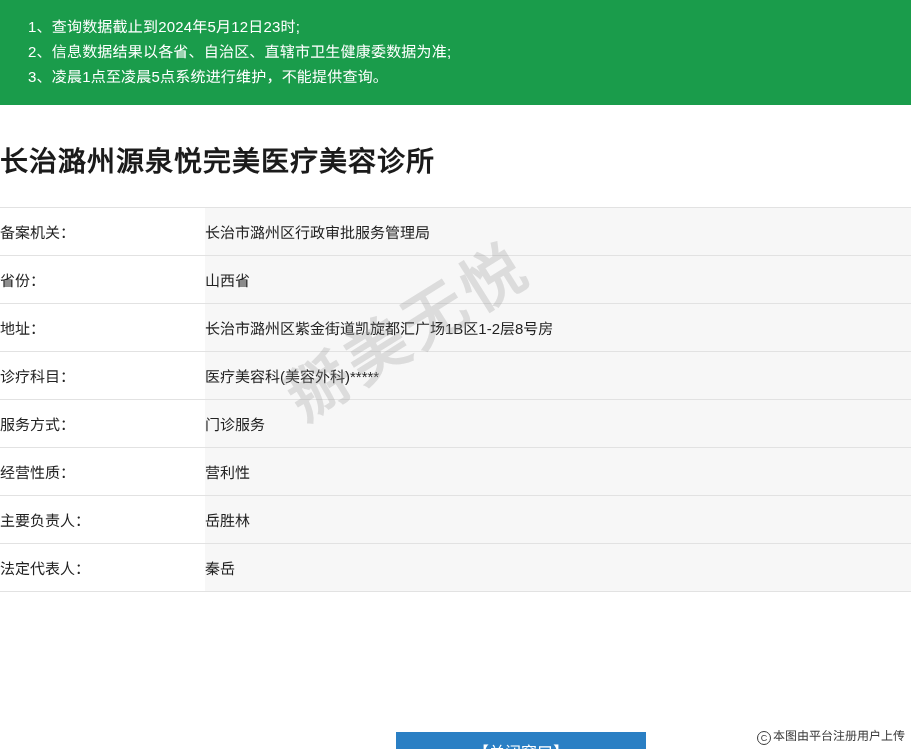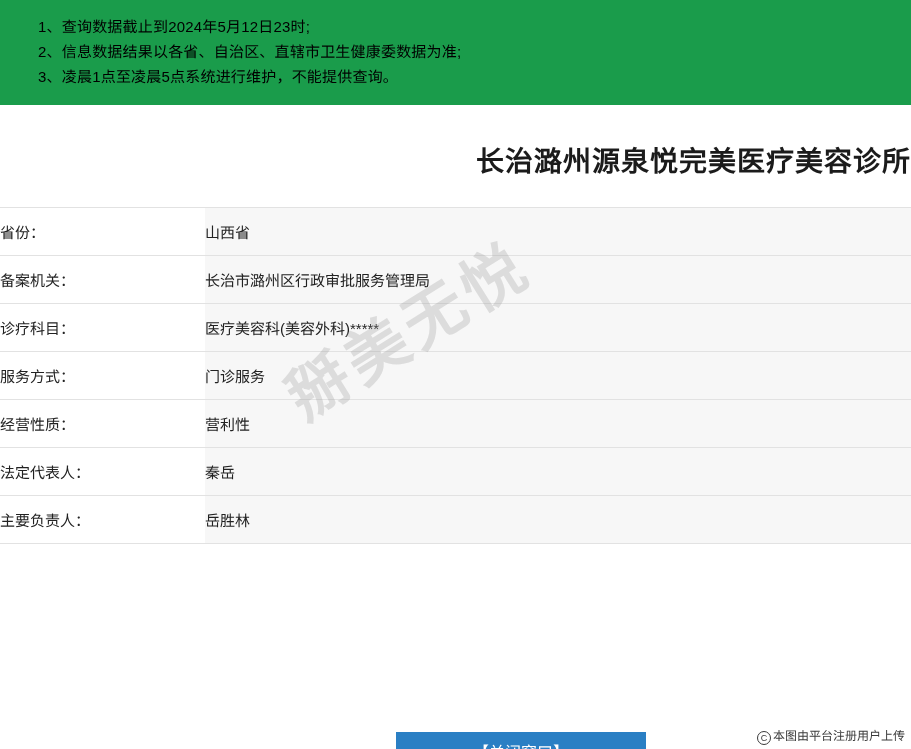--- a/index.html
+++ b/index.html
@@ -11,36 +11,36 @@
     height: 749px;
     background: #ffffff;
     font-family: "Liberation Sans", "DejaVu Sans", sans-serif;
     overflow: hidden;
     position: relative;
   }
 
   
   .notice {
     background: #1a9c4b;
-    color: #000000;
-    padding: 14px 18px 16px 38px;
+    color: #ffffff;
+    padding: 14px 18px 16px 28px;
     box-sizing: border-box;
     width: 911px;
   }
   .notice-line {
     font-size: 15px;
     line-height: 25px;
     letter-spacing: 0.2px;
     white-space: nowrap;
   }
 
   
   .title-wrap {
     padding: 34px 0 28px 0;
-    text-align: right;
+    text-align: left;
   }
   .title {
     font-size: 28px;
     font-weight: bold;
     color: #1b1b1b;
     letter-spacing: 1px;
   }
 
   
   .table {
@@ -143,46 +143,50 @@
   <div class="notice-line">3、凌晨1点至凌晨5点系统进行维护，不能提供查询。</div>
 </div>
 
 <div class="title-wrap">
   <div class="title">长治潞州源泉悦完美医疗美容诊所</div>
 </div>
 
 <table class="table">
   <tbody>
     <tr>
+      <td class="cell-label">备案机关：</td>
+      <td class="cell-value">长治市潞州区行政审批服务管理局</td>
+    </tr>
+    <tr>
       <td class="cell-label">省份：</td>
       <td class="cell-value">山西省</td>
     </tr>
     <tr>
-      <td class="cell-label">备案机关：</td>
-      <td class="cell-value">长治市潞州区行政审批服务管理局</td>
+      <td class="cell-label">地址：</td>
+      <td class="cell-value">长治市潞州区紫金街道凯旋都汇广场1B区1-2层8号房</td>
     </tr>
     <tr>
       <td class="cell-label">诊疗科目：</td>
       <td class="cell-value">医疗美容科(美容外科)*****</td>
     </tr>
     <tr>
       <td class="cell-label">服务方式：</td>
       <td class="cell-value">门诊服务</td>
     </tr>
     <tr>
       <td class="cell-label">经营性质：</td>
       <td class="cell-value">营利性</td>
     </tr>
     <tr>
+      <td class="cell-label">主要负责人：</td>
+      <td class="cell-value">岳胜林</td>
+    </tr>
+    <tr>
       <td class="cell-label">法定代表人：</td>
       <td class="cell-value">秦岳</td>
-    </tr>
-    <tr>
-      <td class="cell-label">主要负责人：</td>
-      <td class="cell-value">岳胜林</td>
     </tr>
   </tbody>
 </table>
 
 <div class="watermark">掰美无悦</div>
 
 <div class="footer">
   <button class="close-button">【关闭窗口】</button>
 </div>
 

